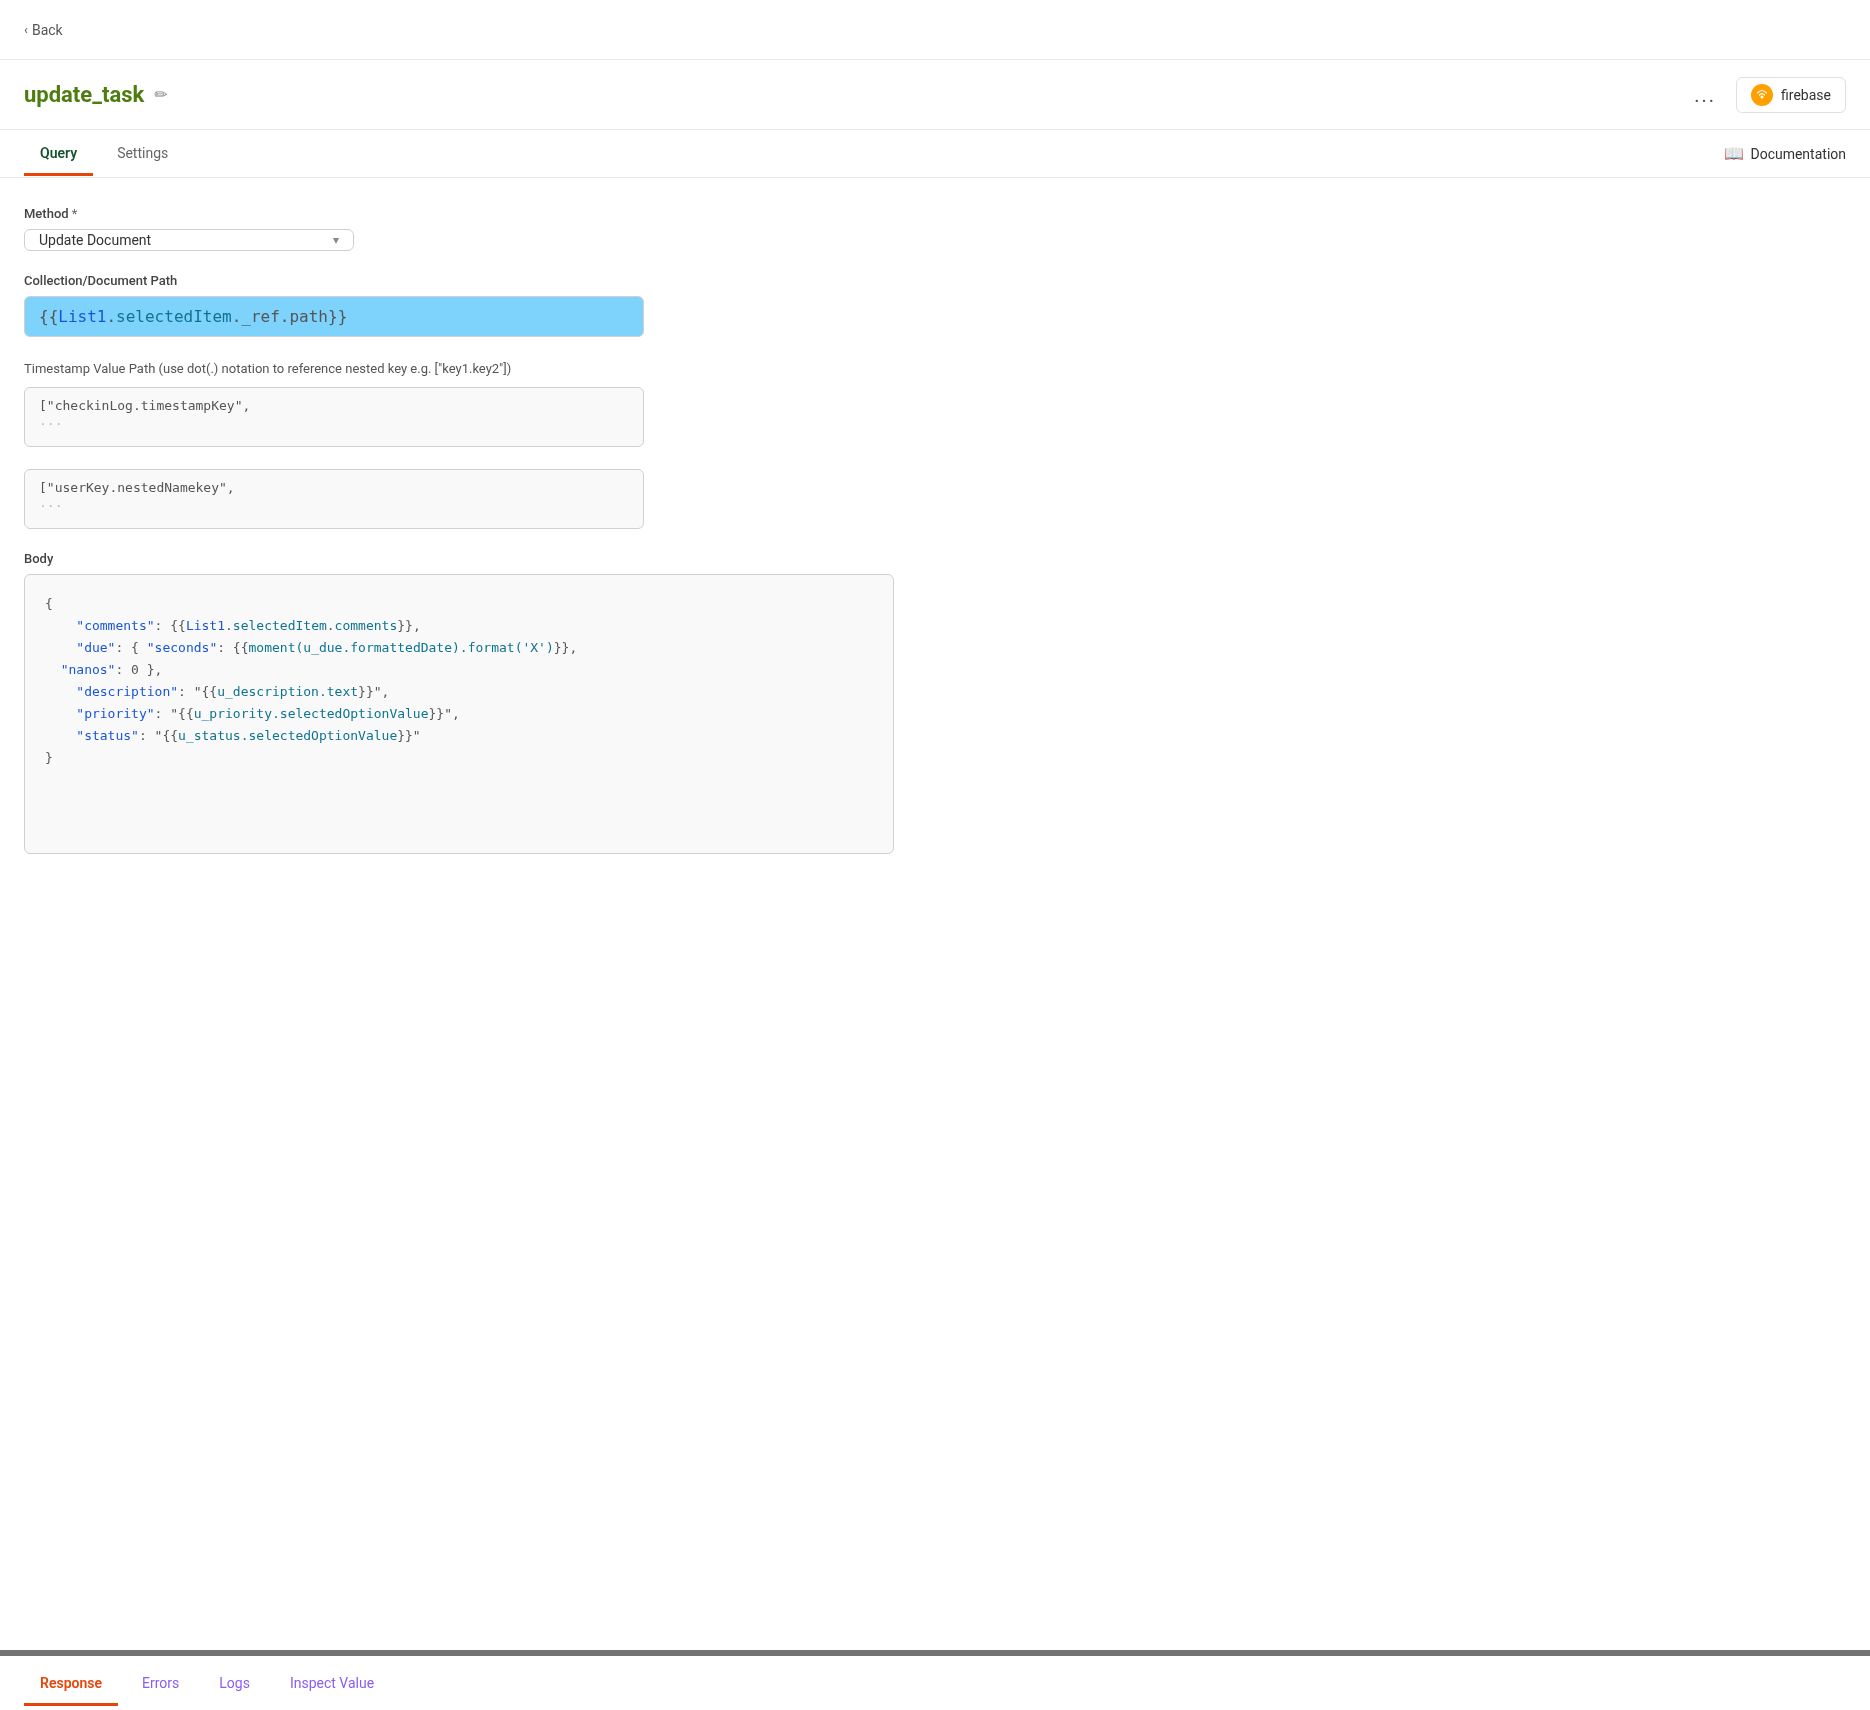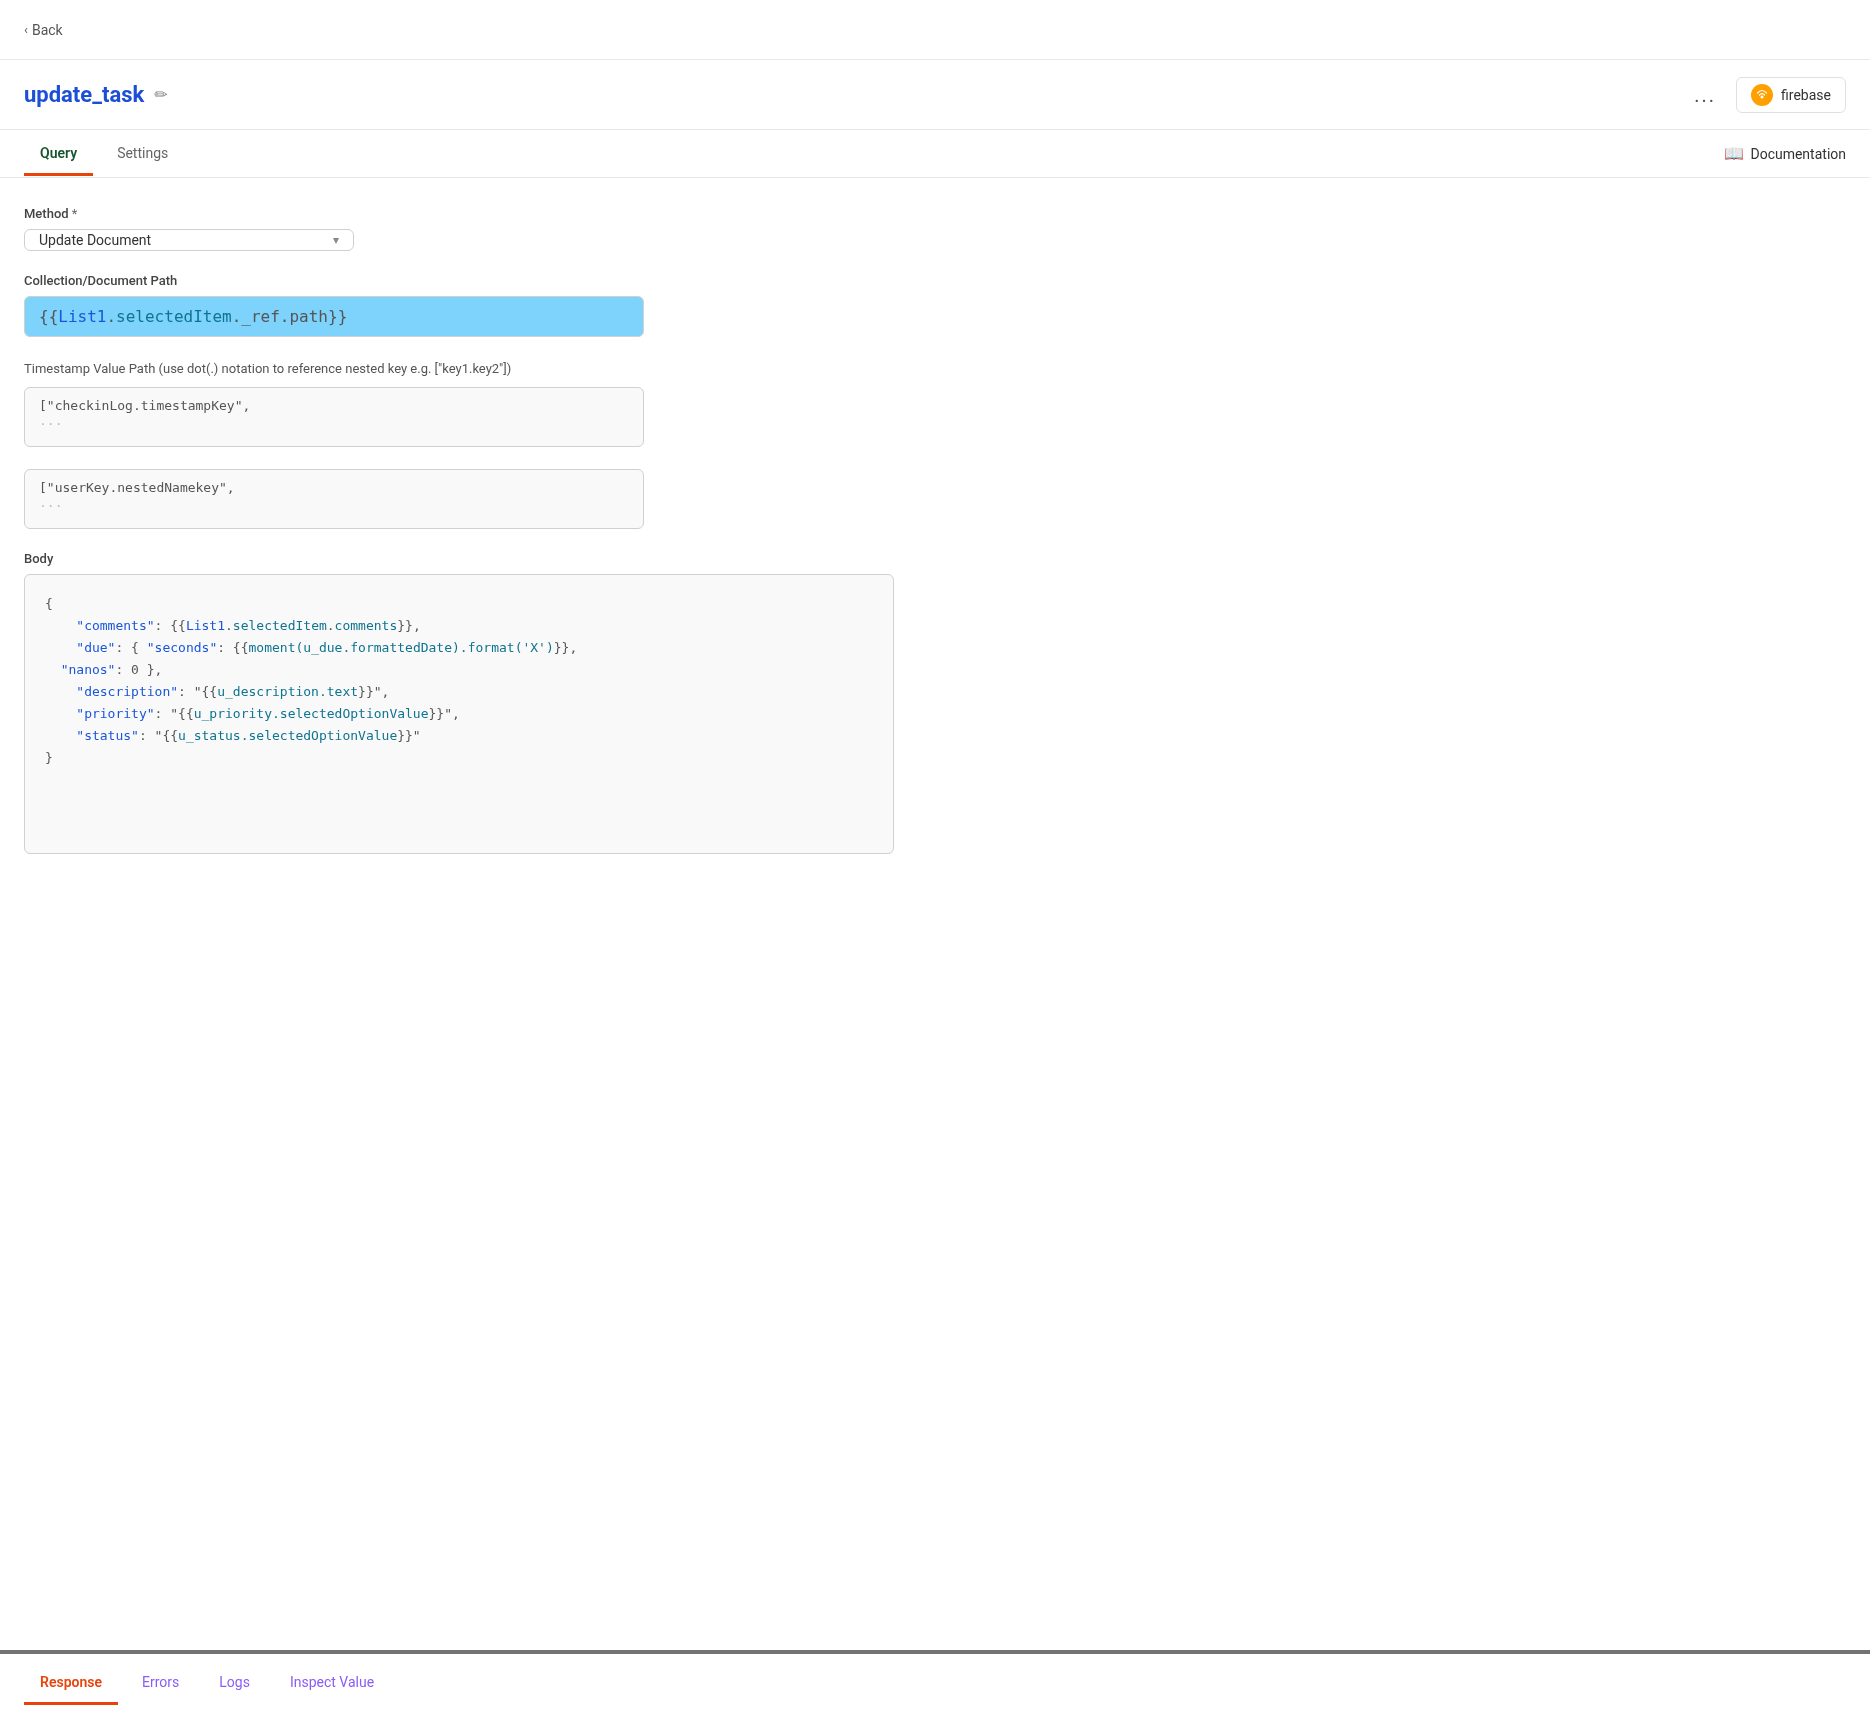--- a/index.html
+++ b/index.html
@@ -37,21 +37,21 @@
     .header-row {
       display: flex;
       align-items: center;
       padding: 16px 24px;
       border-bottom: 1px solid #e8e8e8;
       height: 70px;
     }
     .query-title {
       font-size: 22px;
       font-weight: 700;
-      color: #1d4ed8;
+      color: #4d7c0f;
       margin-right: 10px;
     }
     .edit-icon {
       color: #888;
       cursor: pointer;
       font-size: 16px;
     }
     .header-spacer { flex: 1; }
     .more-menu {
       color: #555;
@@ -211,21 +211,21 @@
     
     .bottom-tabs {
       position: fixed;
       bottom: 0;
       left: 0;
       right: 0;
       height: 60px;
       display: flex;
       align-items: center;
       padding: 0 24px;
-      border-top: 4px solid #737373;
+      border-top: 6px solid #737373;
       background: #fff;
     }
     .bottom-tab {
       padding: 14px 16px 12px;
       font-size: 14px;
       color: #8b5cf6;
       cursor: pointer;
       border-bottom: 3px solid transparent;
       margin-right: 8px;
     }

